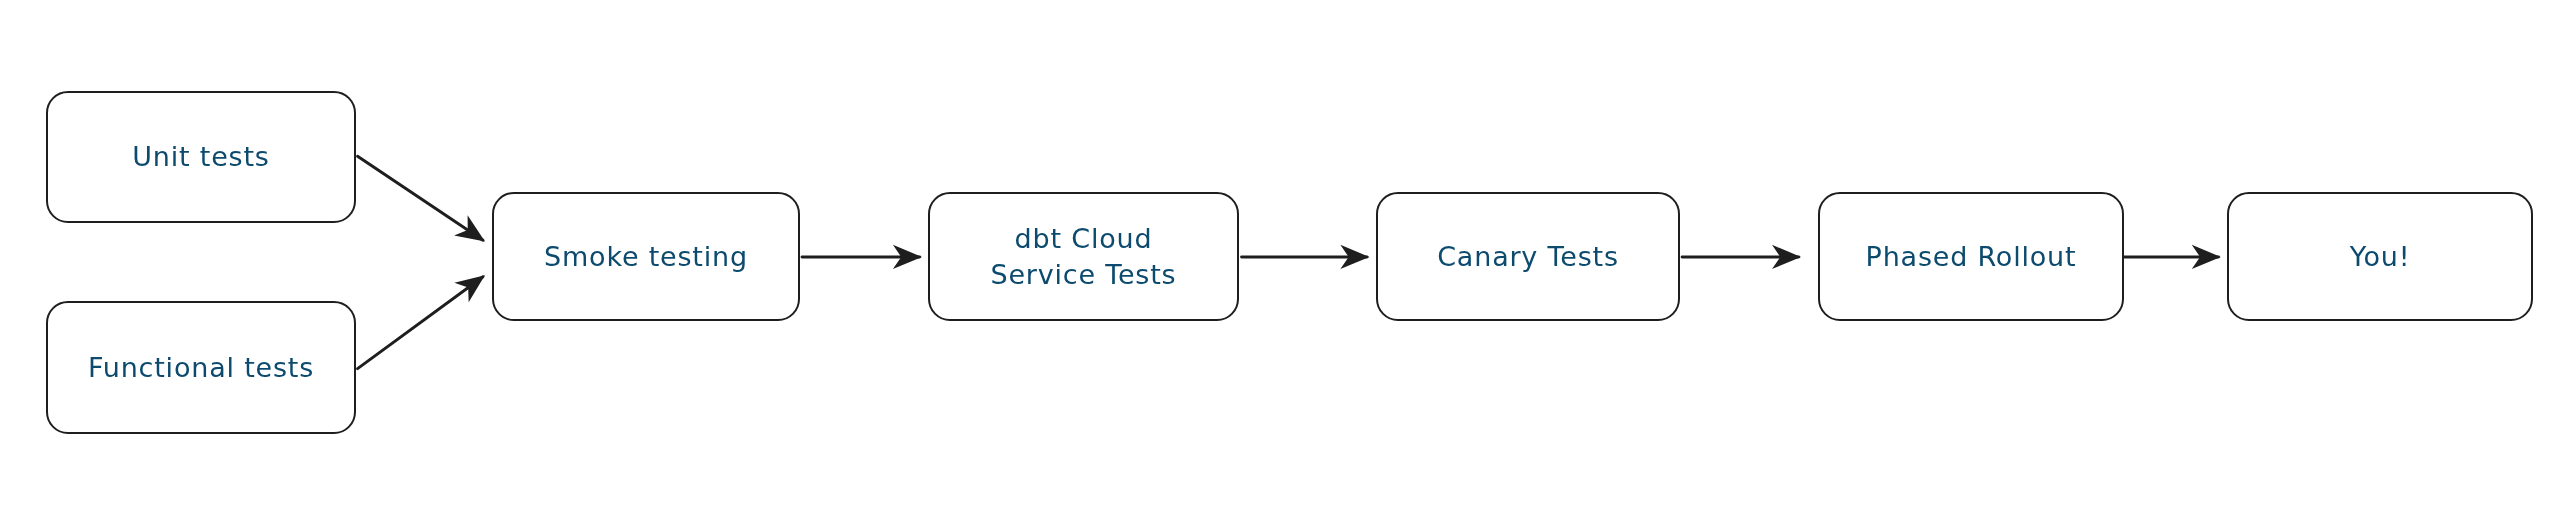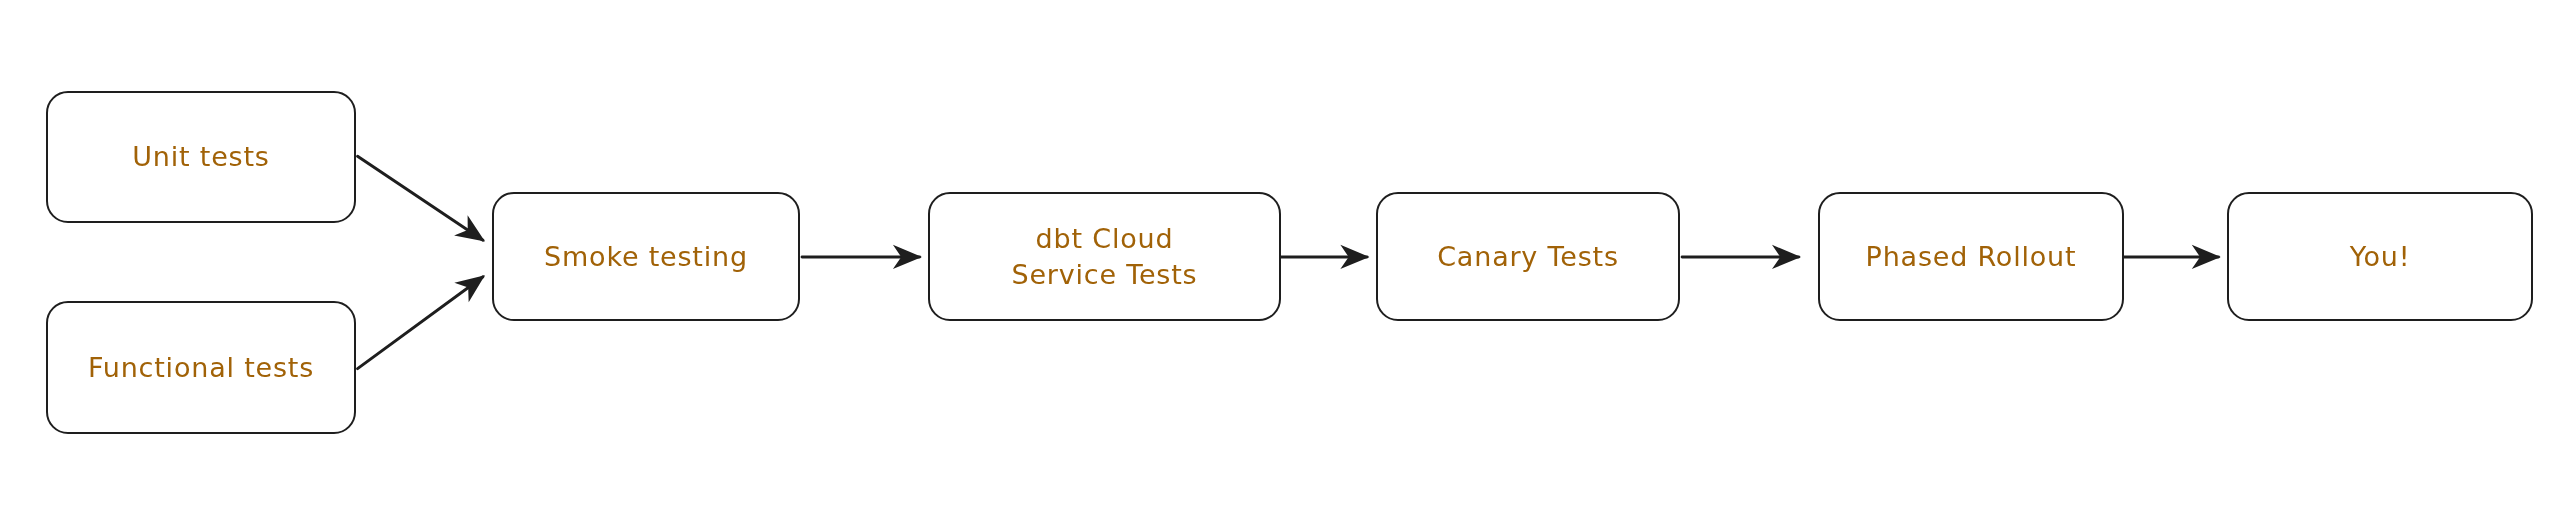--- a/index.html
+++ b/index.html
@@ -36,31 +36,31 @@
     display: flex;
     align-items: center;
     justify-content: center;
     text-align: center;
     z-index: 2;
   }
   .node-label {
     font-family: "DejaVu Sans", sans-serif;
     font-size: 27px;
     line-height: 1.32;
-    color: #a16207;
+    color: #0c4a6e;
     letter-spacing: 0.8px;
     white-space: pre-line;
     padding: 0 14px;
     font-weight: 400;
   }
   
   #node-unit-tests      { left: 46px;   top: 91px;  width: 310px; height: 132px; }
   #node-functional-tests{ left: 46px;   top: 301px; width: 310px; height: 133px; }
   #node-smoke-testing   { left: 492px;  top: 192px; width: 308px; height: 129px; }
-  #node-dbt-cloud       { left: 928px;  top: 192px; width: 353px; height: 129px; }
+  #node-dbt-cloud       { left: 928px;  top: 192px; width: 311px; height: 129px; }
   #node-canary-tests    { left: 1376px; top: 192px; width: 304px; height: 129px; }
   #node-phased-rollout  { left: 1808px; top: 192px; width: 306px; height: 129px; margin-left: 10px; }
   #node-you             { left: 2227px; top: 192px; width: 306px; height: 129px; }
 </style>
 </head>
 <body>
 
 <div id="canvas">
 
   <svg id="edge-layer" viewBox="0 0 2608 516">

